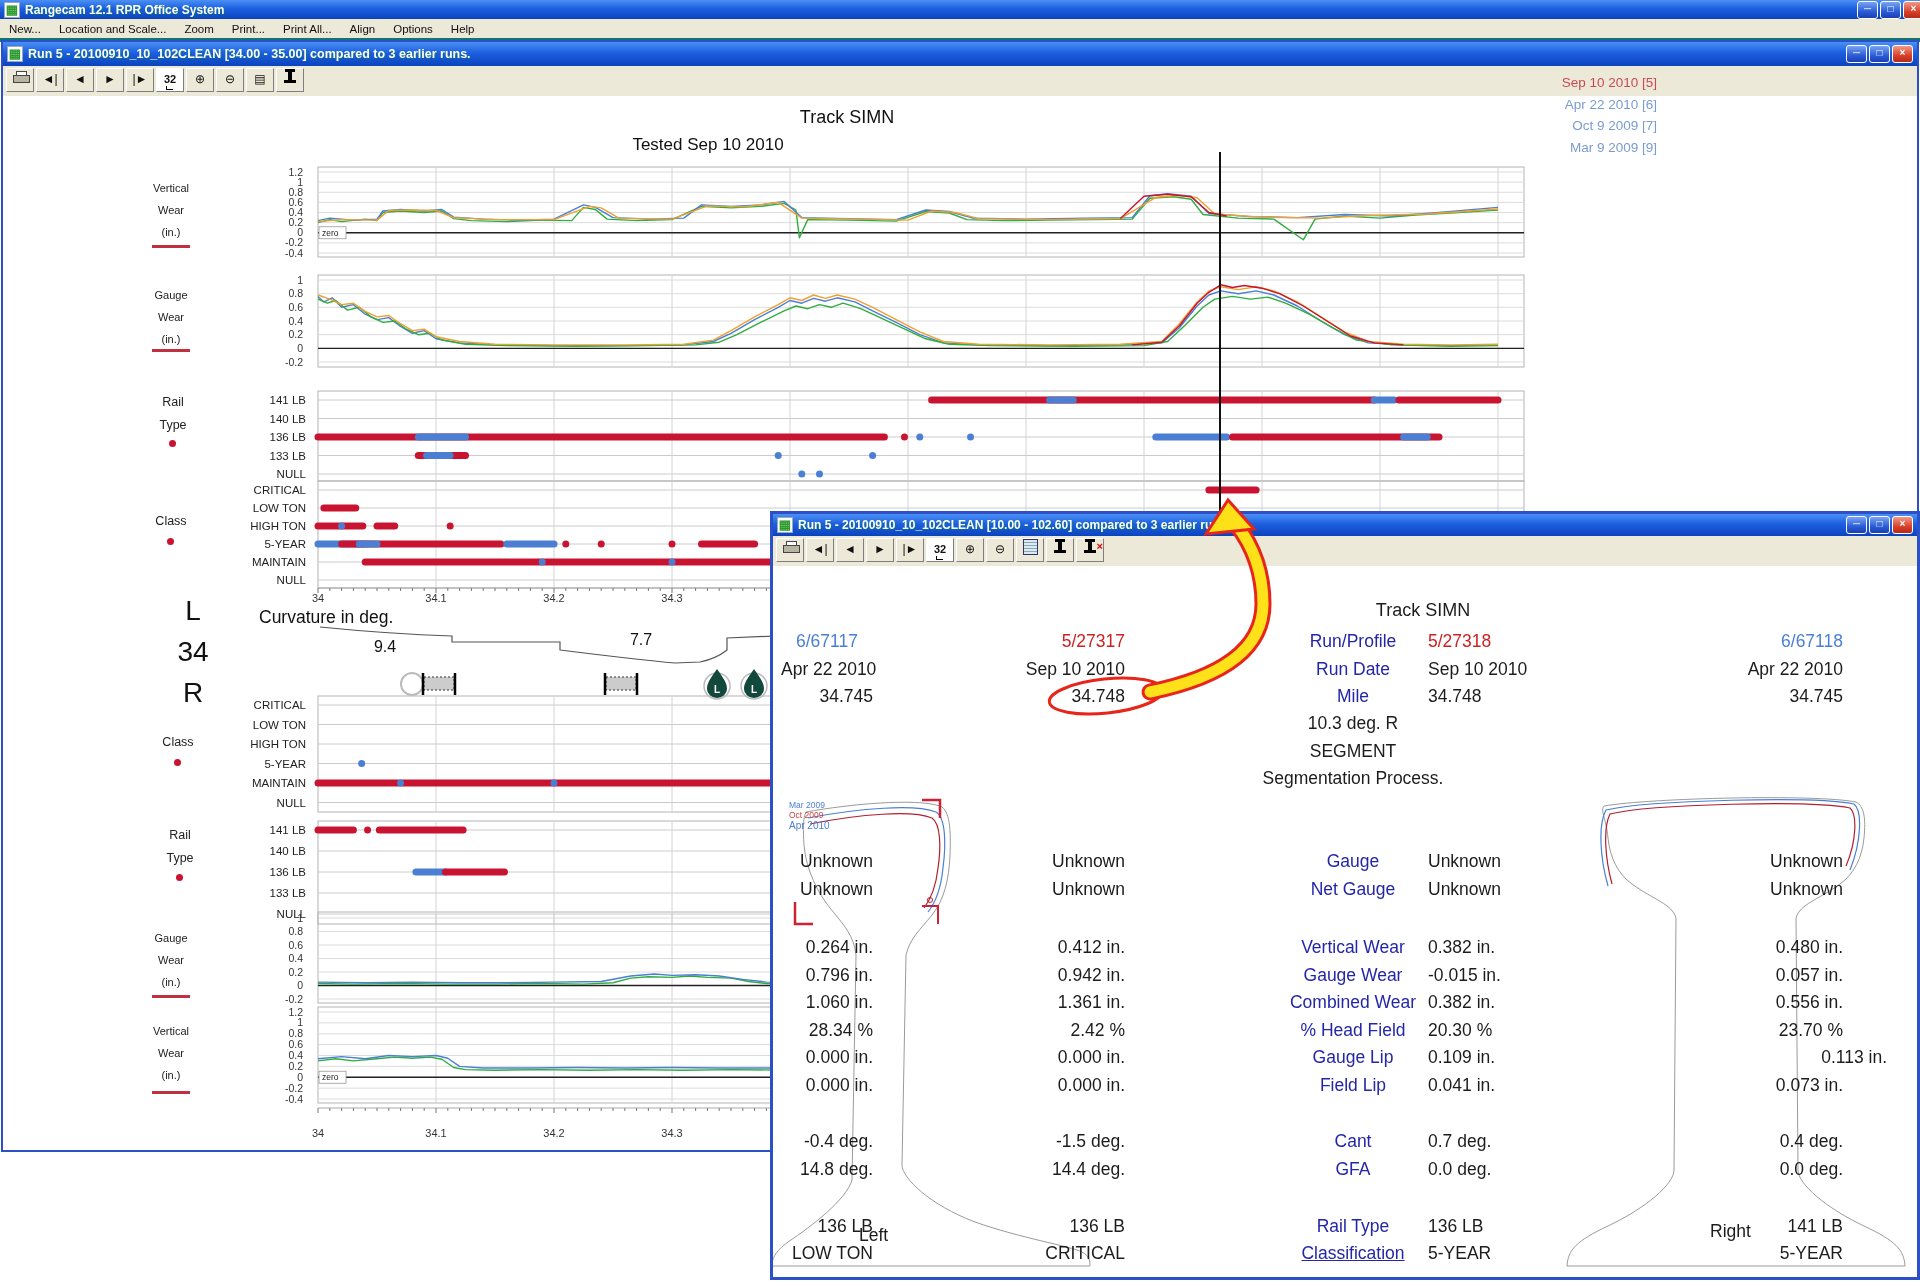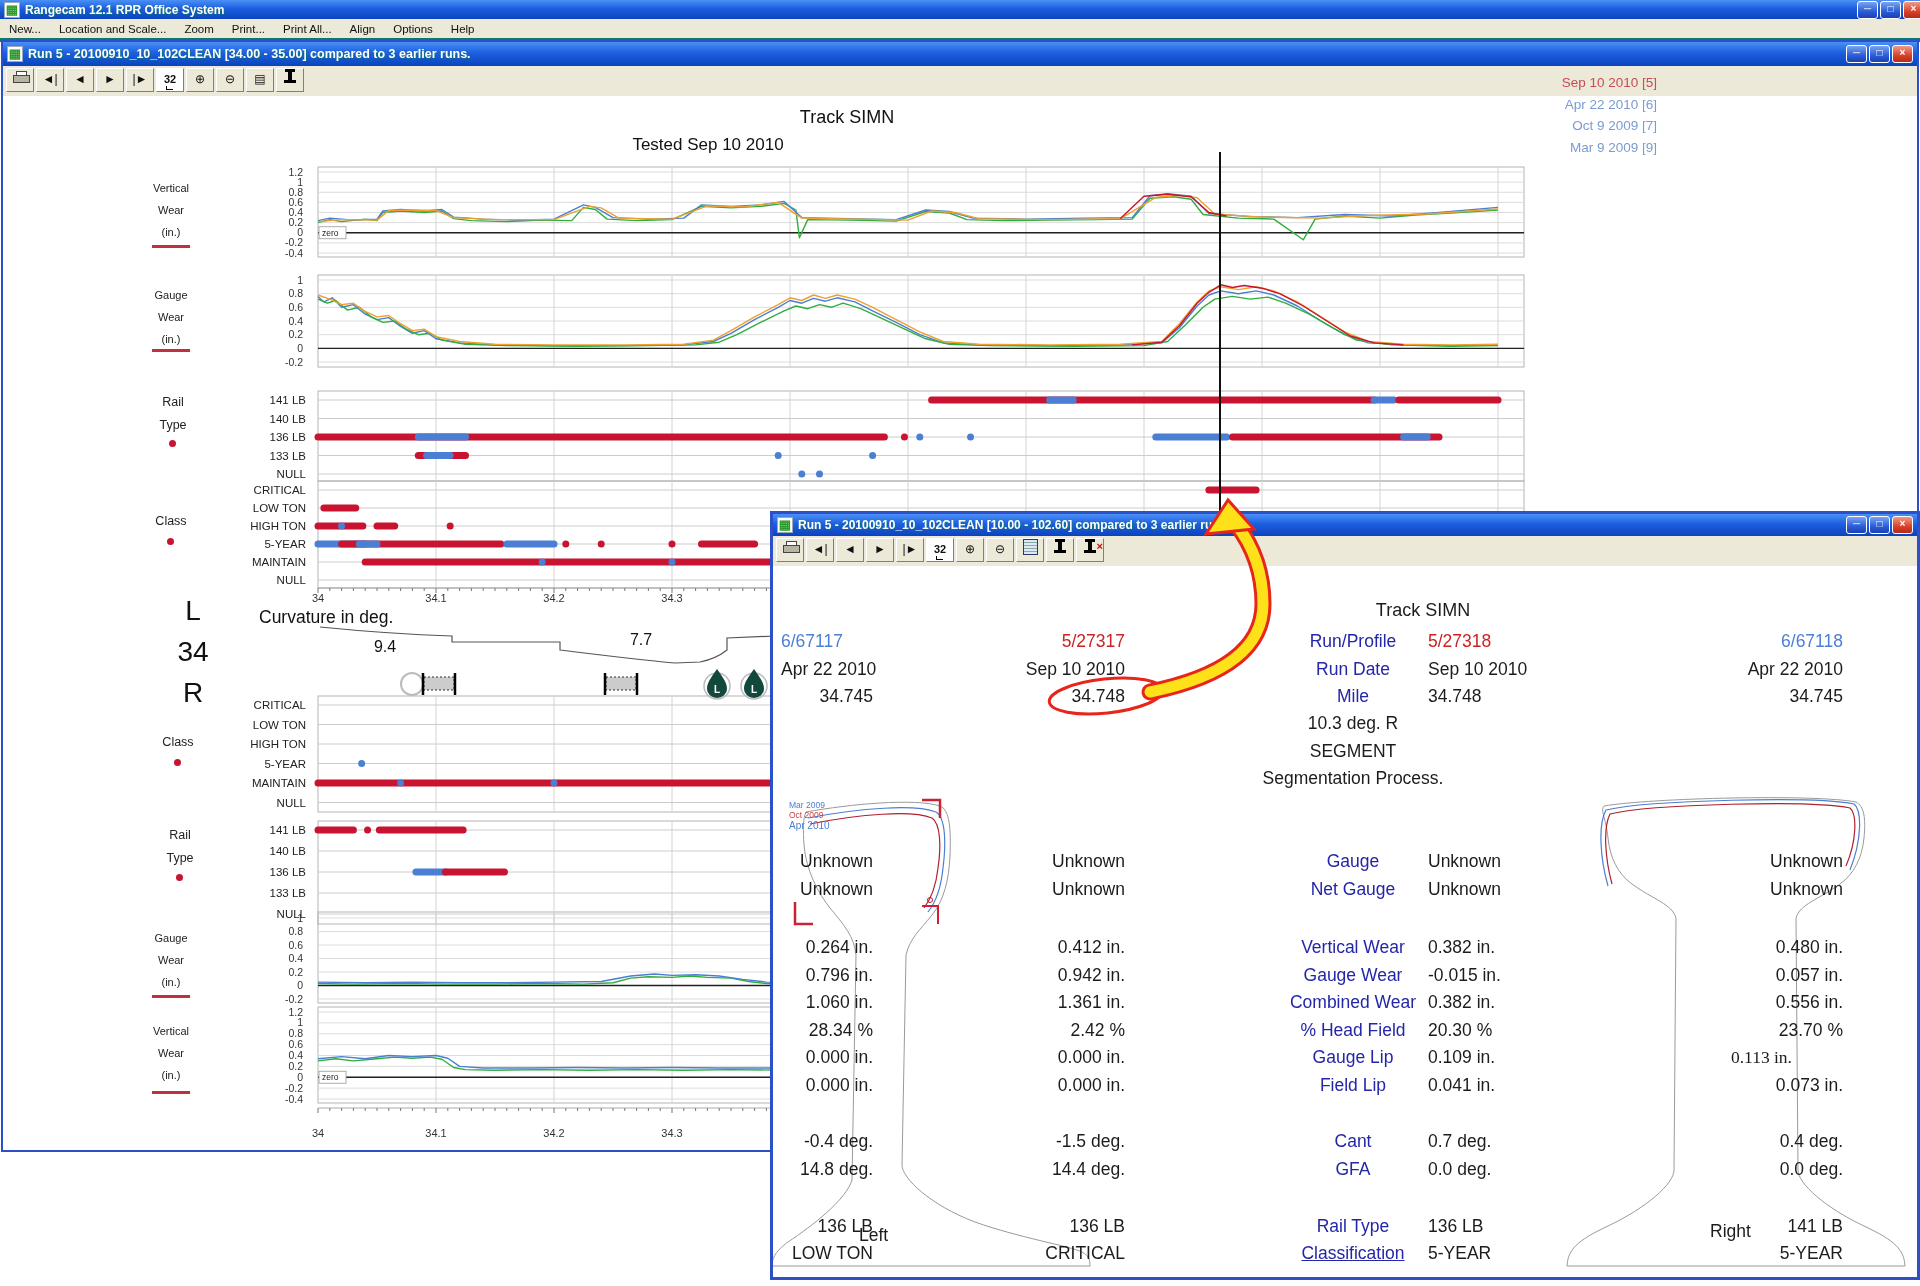--- a/index.html
+++ b/index.html
@@ -663,21 +663,21 @@
         <path d="M922,800 L940,800 L940,818" fill="none" stroke="#cc2233" stroke-width="2.5"></path>
         <path d="M922,906 L938,906 L938,924" fill="none" stroke="#cc2233" stroke-width="2"></path>
         <path d="M1604,806 C1650,798 1815,794 1856,802 C1864,806 1866,818 1864,838 C1862,858 1854,874 1840,884 C1818,900 1800,904 1796,918 L1798,1170 C1798,1184 1826,1208 1864,1226 C1896,1241 1904,1250 1905,1266 L1567,1266 C1568,1250 1576,1241 1608,1226 C1646,1208 1674,1184 1674,1170 L1676,918 C1672,904 1654,900 1632,884 C1618,874 1610,858 1608,838 C1606,818 1600,810 1604,806 Z" fill="none" stroke="#9a9a9a" stroke-width="1"></path>
         <path d="M1608,886 C1600,858 1598,824 1606,810 C1650,800 1815,796 1854,804 C1862,810 1862,840 1850,870" fill="none" stroke="#4a7fd4" stroke-width="1.2"></path>
         <path d="M1612,884 C1605,858 1603,828 1610,814 C1652,804 1812,800 1850,808 C1857,814 1857,840 1846,866" fill="none" stroke="#b02030" stroke-width="1.2"></path>
       </svg>
     <div class="abs cell" style="left:540px;top:38px;width:220px;text-align:center;font-size:18px;">Track SIMN</div>
   <div class="cell lab" style="left: 478px; top: 69px; width: 204px; text-align: center;">Run/Profile</div>
       <div class="cell lab" style="left: 478px; top: 97px; width: 204px; text-align: center;">Run Date</div>
       <div class="cell lab" style="left: 478px; top: 124px; width: 204px; text-align: center;">Mile</div>
-      <div class="cell" style="left: 8px; top: 69px; width: 92px; text-align: left; color: rgb(74, 127, 212);">6/67117</div>
+      <div class="cell" style="left: 8px; top: 69px; width: 92px; text-align: center; color: rgb(74, 127, 212);">6/67117</div>
       <div class="cell" style="left: 8px; top: 97px; width: 92px; text-align: right;">Apr 22 2010</div>
       <div class="cell" style="left: 8px; top: 124px; width: 92px; text-align: right;">34.745</div>
       <div class="cell" style="left: 230px; top: 69px; width: 122px; text-align: right; color: rgb(204, 34, 34);">5/27317</div>
       <div class="cell" style="left: 230px; top: 97px; width: 122px; text-align: right;">Sep 10 2010</div>
       <div class="cell" style="left: 230px; top: 124px; width: 122px; text-align: right;">34.748</div>
       <div class="cell" style="left: 655px; top: 69px; width: 150px; text-align: left; color: rgb(204, 34, 34);">5/27318</div>
       <div class="cell" style="left: 655px; top: 97px; width: 150px; text-align: left;">Sep 10 2010</div>
       <div class="cell" style="left: 655px; top: 124px; width: 150px; text-align: left;">34.748</div>
       <div class="cell" style="left: 938px; top: 69px; width: 132px; text-align: right; color: rgb(74, 127, 212);">6/67118</div>
       <div class="cell" style="left: 938px; top: 97px; width: 132px; text-align: right;">Apr 22 2010</div>
@@ -712,21 +712,21 @@
       <div class="cell" style="left: 938px; top: 430px; width: 132px; text-align: right;">0.556 in.</div>
       <div class="cell lab" style="left: 478px; top: 458px; width: 204px; text-align: center;">% Head Field</div>
       <div class="cell" style="left: 8px; top: 458px; width: 92px; text-align: right;">28.34 %</div>
       <div class="cell" style="left: 230px; top: 458px; width: 122px; text-align: right;">2.42 %</div>
       <div class="cell" style="left: 655px; top: 458px; width: 150px; text-align: left;">20.30 %</div>
       <div class="cell" style="left: 938px; top: 458px; width: 132px; text-align: right;">23.70 %</div>
       <div class="cell lab" style="left: 478px; top: 485px; width: 204px; text-align: center;">Gauge Lip</div>
       <div class="cell" style="left: 8px; top: 485px; width: 92px; text-align: right;">0.000 in.</div>
       <div class="cell" style="left: 230px; top: 485px; width: 122px; text-align: right;">0.000 in.</div>
       <div class="cell" style="left: 655px; top: 485px; width: 150px; text-align: left;">0.109 in.</div>
-      <div class="cell" style="left: 887px; top: 485px; width: 132px; text-align: right; font-family: Liberation Serif, serif;">0.113 in.</div>
+      <div class="cell" style="left: 982px; top: 485px; width: 132px; text-align: right;">0.113 in.</div>
       <div class="cell lab" style="left: 478px; top: 513px; width: 204px; text-align: center;">Field Lip</div>
       <div class="cell" style="left: 8px; top: 513px; width: 92px; text-align: right;">0.000 in.</div>
       <div class="cell" style="left: 230px; top: 513px; width: 122px; text-align: right;">0.000 in.</div>
       <div class="cell" style="left: 655px; top: 513px; width: 150px; text-align: left;">0.041 in.</div>
       <div class="cell" style="left: 938px; top: 513px; width: 132px; text-align: right;">0.073 in.</div>
       <div class="cell lab" style="left: 478px; top: 569px; width: 204px; text-align: center;">Cant</div>
       <div class="cell" style="left: 8px; top: 569px; width: 92px; text-align: right;">-0.4 deg.</div>
       <div class="cell" style="left: 230px; top: 569px; width: 122px; text-align: right;">-1.5 deg.</div>
       <div class="cell" style="left: 655px; top: 569px; width: 150px; text-align: left;">0.7 deg.</div>
       <div class="cell" style="left: 938px; top: 569px; width: 132px; text-align: right;">0.4 deg.</div>

